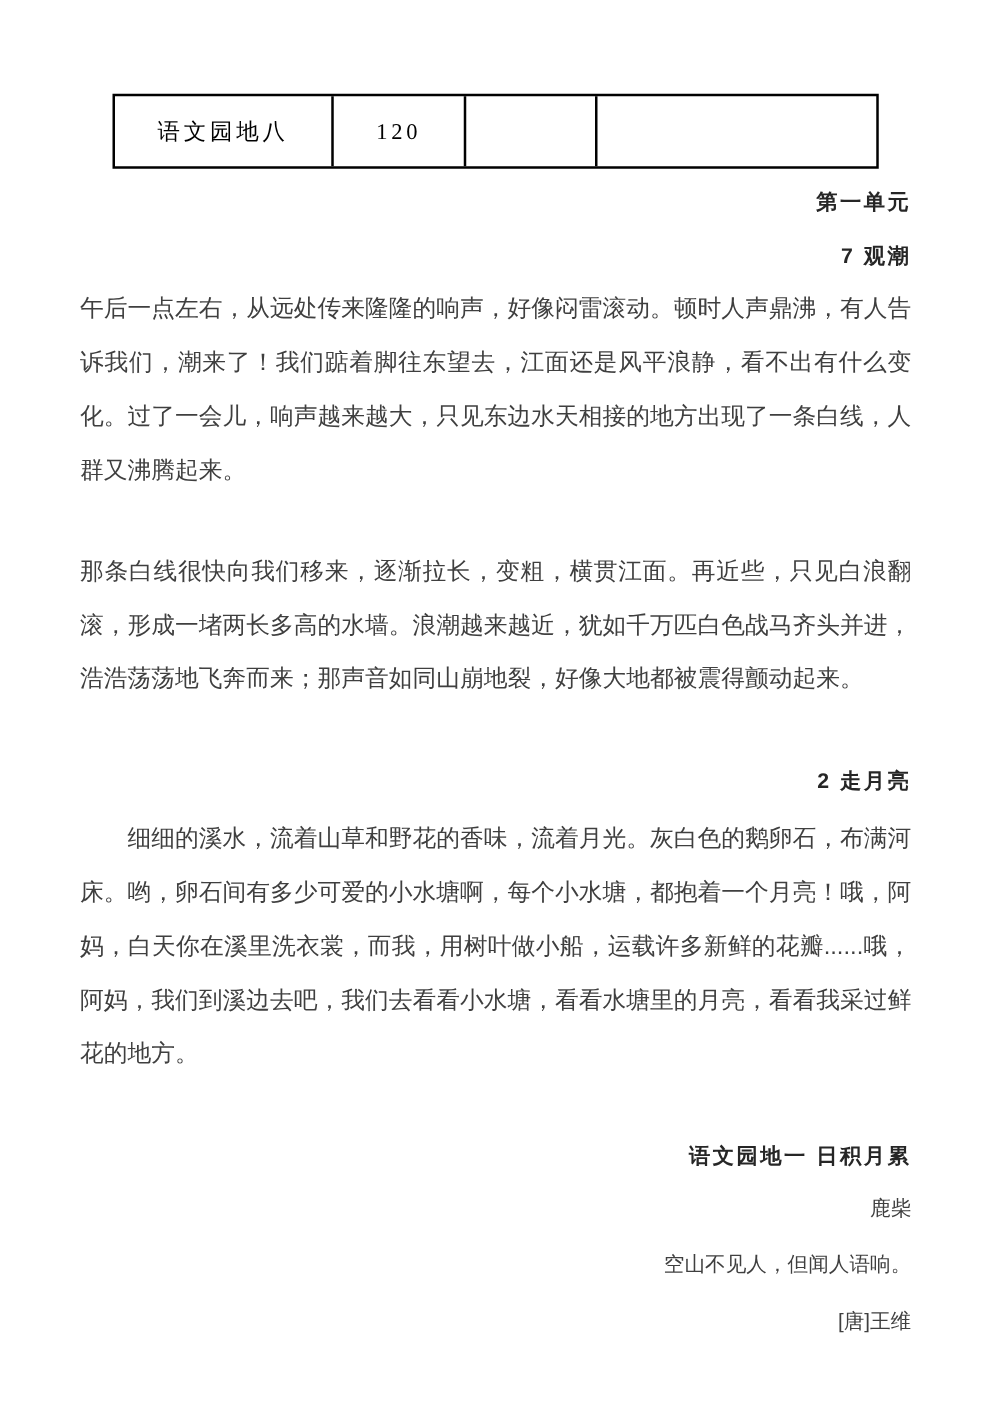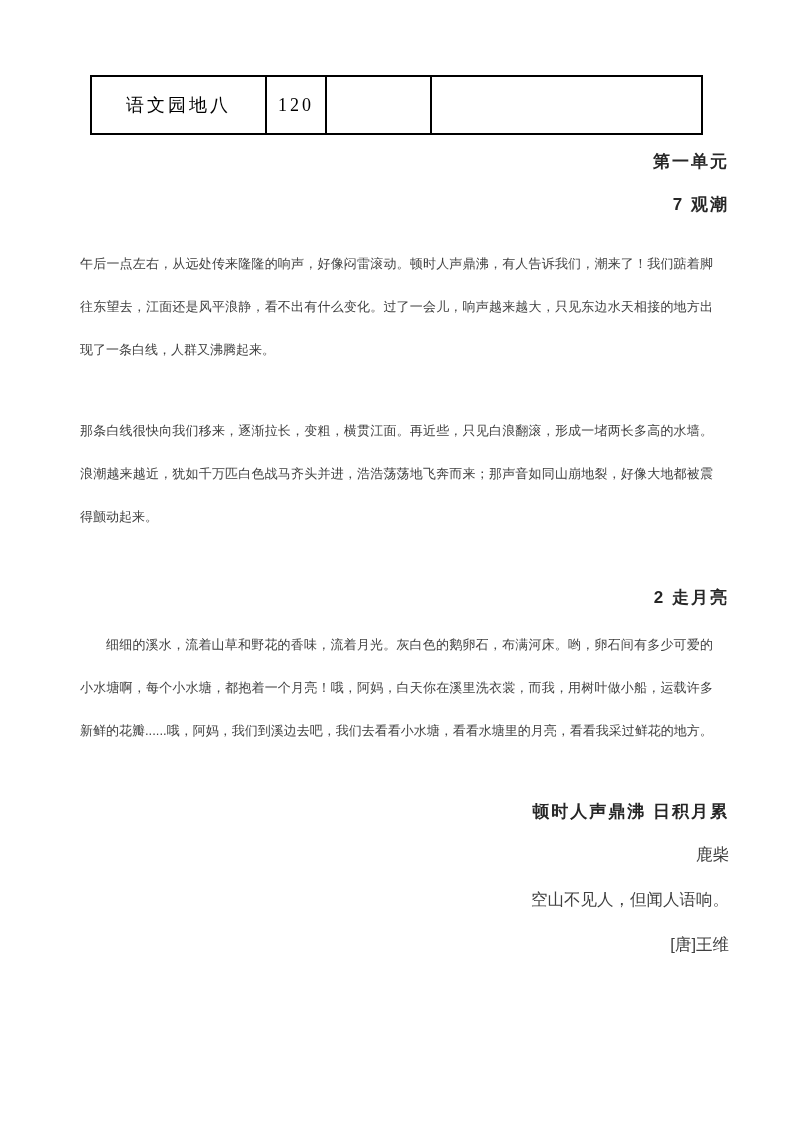--- a/index.html
+++ b/index.html
@@ -34,36 +34,36 @@
     display: flex;
     align-items: center;
     justify-content: center;
     border-right: 2px solid #000;
     letter-spacing: 3px;
     box-sizing: border-box;
   }
   .doc-table .cell:last-child { border-right: none; }
   .doc-table .c1 { width: 175px; }
   .doc-table .c2 { width: 121px; }
-  .doc-table .c3 { width: 60px; }
+  .doc-table .c3 { width: 106px; }
   .doc-table .c4 { width: 105px; }
   .doc-table .c5 { flex: 1; }
 
   .heading {
     margin: 0;
     font-size: 17px;
     font-weight: bold;
     color: #262626;
     text-align: right;
     line-height: 43px;
     letter-spacing: 2px;
   }
   .para {
-    margin: 16px;
-    font-size: 13px;
+    margin: 0;
+    font-size: 19px;
     line-height: 43px;
     text-align: justify;
     text-justify: inter-character;
     word-break: break-all;
     color: #3f3f3f;
   }
   .center-line {
     margin: 0;
     font-size: 16.5px;
     line-height: 43px;
@@ -97,21 +97,21 @@
     <div class="heading">7 观潮</div>
 
     <p class="para">午后一点左右，从远处传来隆隆的响声，好像闷雷滚动。顿时人声鼎沸，有人告诉我们，潮来了！我们踮着脚往东望去，江面还是风平浪静，看不出有什么变化。过了一会儿，响声越来越大，只见东边水天相接的地方出现了一条白线，人群又沸腾起来。</p>
 
     <p class="para m-blank">那条白线很快向我们移来，逐渐拉长，变粗，横贯江面。再近些，只见白浪翻滚，形成一堵两长多高的水墙。浪潮越来越近，犹如千万匹白色战马齐头并进，浩浩荡荡地飞奔而来；那声音如同山崩地裂，好像大地都被震得颤动起来。</p>
 
     <div class="heading m-blank">2 走月亮</div>
 
     <p class="para indent m-small">细细的溪水，流着山草和野花的香味，流着月光。灰白色的鹅卵石，布满河床。哟，卵石间有多少可爱的小水塘啊，每个小水塘，都抱着一个月亮！哦，阿妈，白天你在溪里洗衣裳，而我，用树叶做小船，运载许多新鲜的花瓣......哦，阿妈，我们到溪边去吧，我们去看看小水塘，看看水塘里的月亮，看看我采过鲜花的地方。</p>
 
-    <div class="heading m-blank">顿时人声鼎沸 日积月累</div>
+    <div class="heading m-blank">语文园地一 日积月累</div>
 
     <p class="center-line">鹿柴</p>
 
     <p class="center-line m-poem">空山不见人，但闻人语响。</p>
 
     <p class="center-line m-poem">[唐]王维</p>
 
   </div>
 </div>
 

